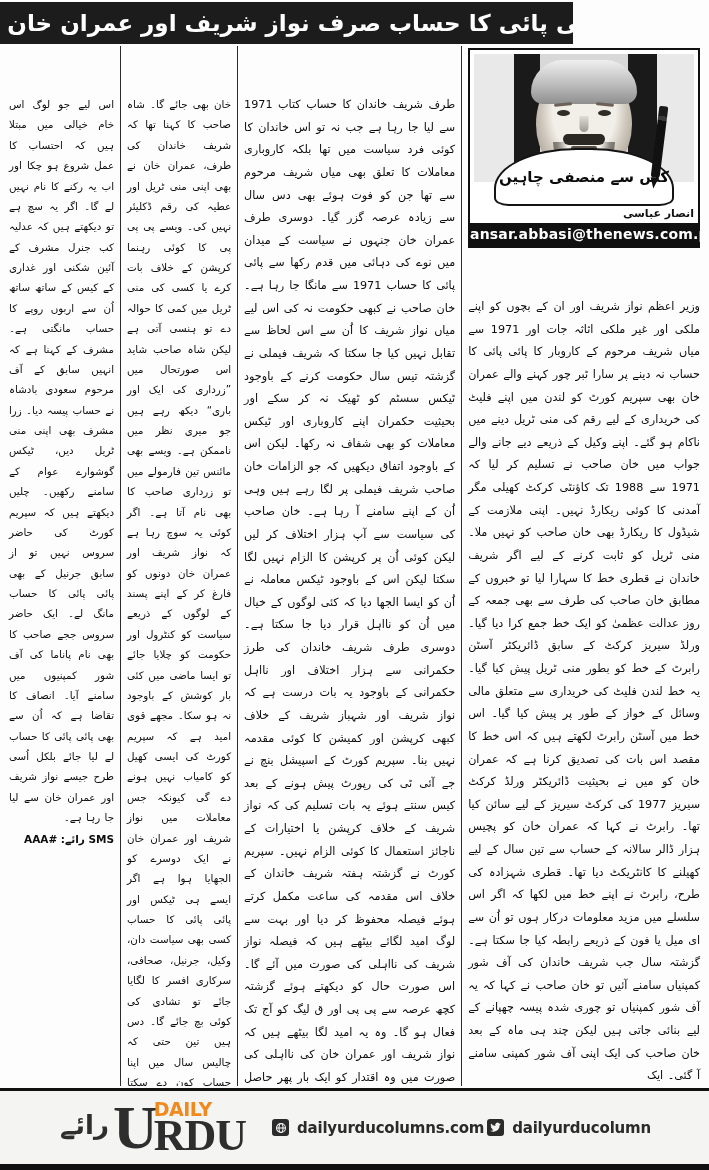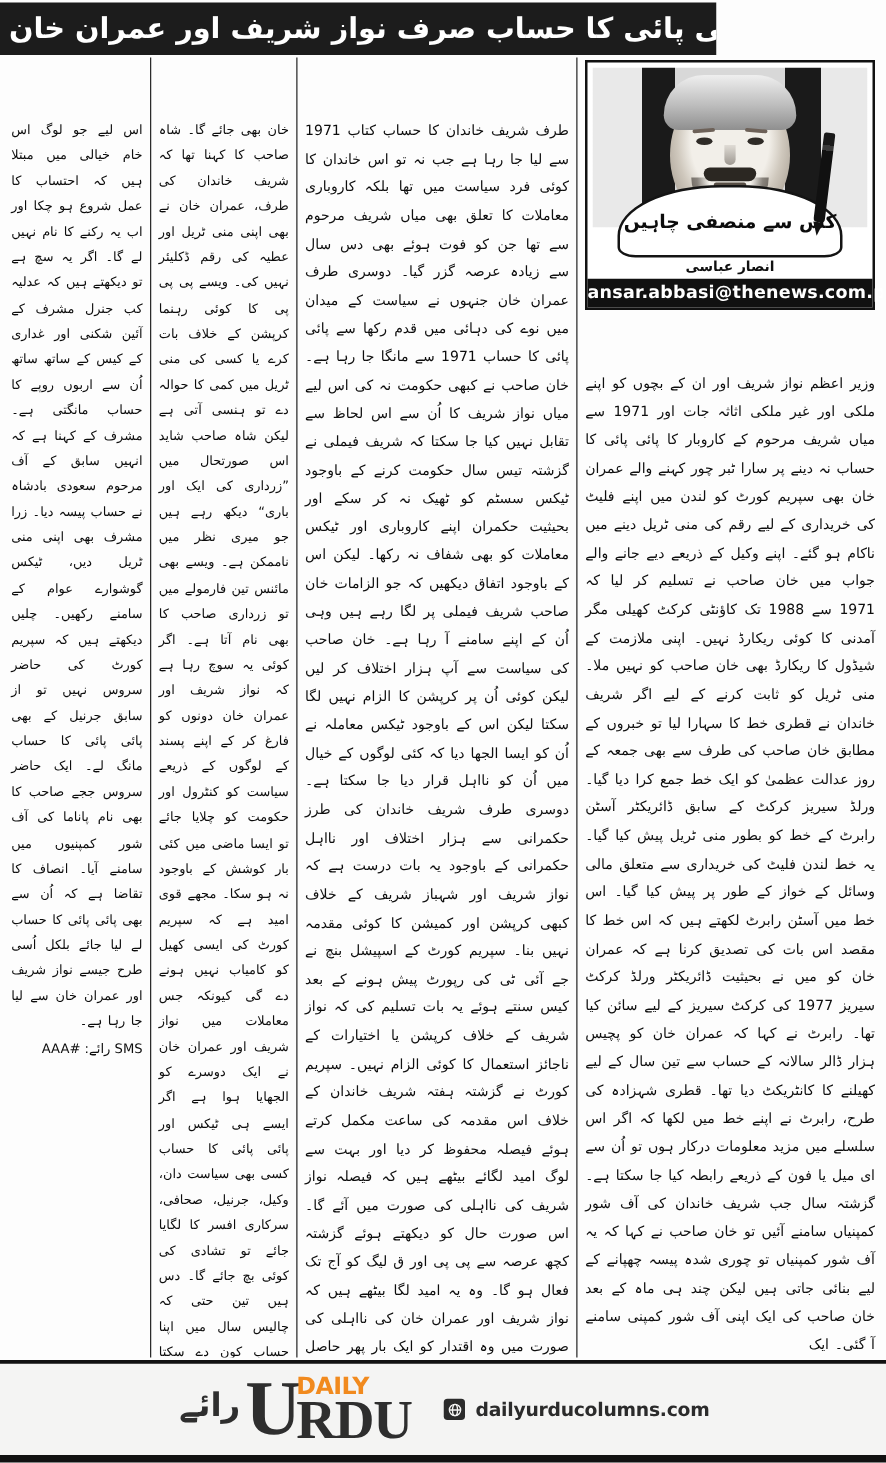--- a/index.html
+++ b/index.html
@@ -179,21 +179,20 @@
     border-radius:2px 2px 3px 3px;
     transform:rotate(7deg);
     z-index:4;
   }
   .pen::after{
     content:"";position:absolute;bottom:-11px;left:0;
     border-left:4.5px solid transparent;border-right:4.5px solid transparent;
     border-top:11px solid #111;
   }
   .byline{
-    text-align:center;
     font-family:"DejaVu Sans","Liberation Sans",sans-serif;
     font-size:11px;font-weight:bold;color:#111;
     margin:1px 0 3px 0;
     direction:rtl;
   }
   .emailbar{
     background:#111;
     color:#fff;
     text-align:center;
     font-family:"DejaVu Sans","Liberation Sans",sans-serif;
@@ -220,21 +219,21 @@
   }
   .col-1 .article{font-size:11.2px;line-height:2.02;}
   .col-2 .article{font-size:11.2px;line-height:2.02;}
   .col-3 .article{font-size:10.3px;line-height:1.98;}
   .col-4 .article{font-size:10.3px;line-height:1.98;}
   .article p{margin:0;}
   .sms-line{
     direction:rtl;
     font-family:"DejaVu Sans","Liberation Sans",sans-serif;
     font-size:10.5px;
-    font-weight:normal;
+    font-weight:bold;
     line-height:1.9;
     margin-top:2px;
     color:#0d0d0d;
   }
 
   
   .footer{
     position:absolute;
     left:0;bottom:0;
     width:709px;height:82px;
@@ -359,20 +358,28 @@
       <div class="social-row">
         <span class="sicon">
           <svg width="12" height="12" viewBox="0 0 24 24" fill="none" stroke="#f4f4f3" stroke-width="2.2">
             <circle cx="12" cy="12" r="9"></circle>
               <ellipse cx="12" cy="12" rx="4" ry="9"></ellipse>
               <line x1="3" y1="12" x2="21" y2="12"></line>
           </svg>
         </span>
         <span class="social-text">dailyurducolumns.com</span>
       </div>
+      <div class="social-row">
+        <span class="sicon">
+          <svg width="13" height="13" viewBox="0 0 24 24" fill="#f4f4f3">
+            <path d="M22 5.9a8 8 0 0 1-2.3.6 4 4 0 0 0 1.8-2.2 8 8 0 0 1-2.5 1A4 4 0 0 0 11.9 9 11.3 11.3 0 0 1 3.7 4.8a4 4 0 0 0 1.2 5.3 4 4 0 0 1-1.8-.5 4 4 0 0 0 3.2 3.9 4 4 0 0 1-1.8.1 4 4 0 0 0 3.7 2.8A8 8 0 0 1 2 18.1a11.3 11.3 0 0 0 6.1 1.8c7.3 0 11.4-6.1 11.4-11.4v-.5A8 8 0 0 0 22 5.9z"></path>
+          </svg>
+        </span>
+        <span class="social-text">dailyurducolumn</span>
+      </div>
     </div>
 
     <div class="logo-block">
       <span class="logo-urdu-script">رائے</span>
       <span class="logo-u">U</span>
       <span class="logo-stack">
         <span class="logo-daily">DAILY</span>
         <span class="logo-rdu">RDU</span>
       </span>
     </div>

